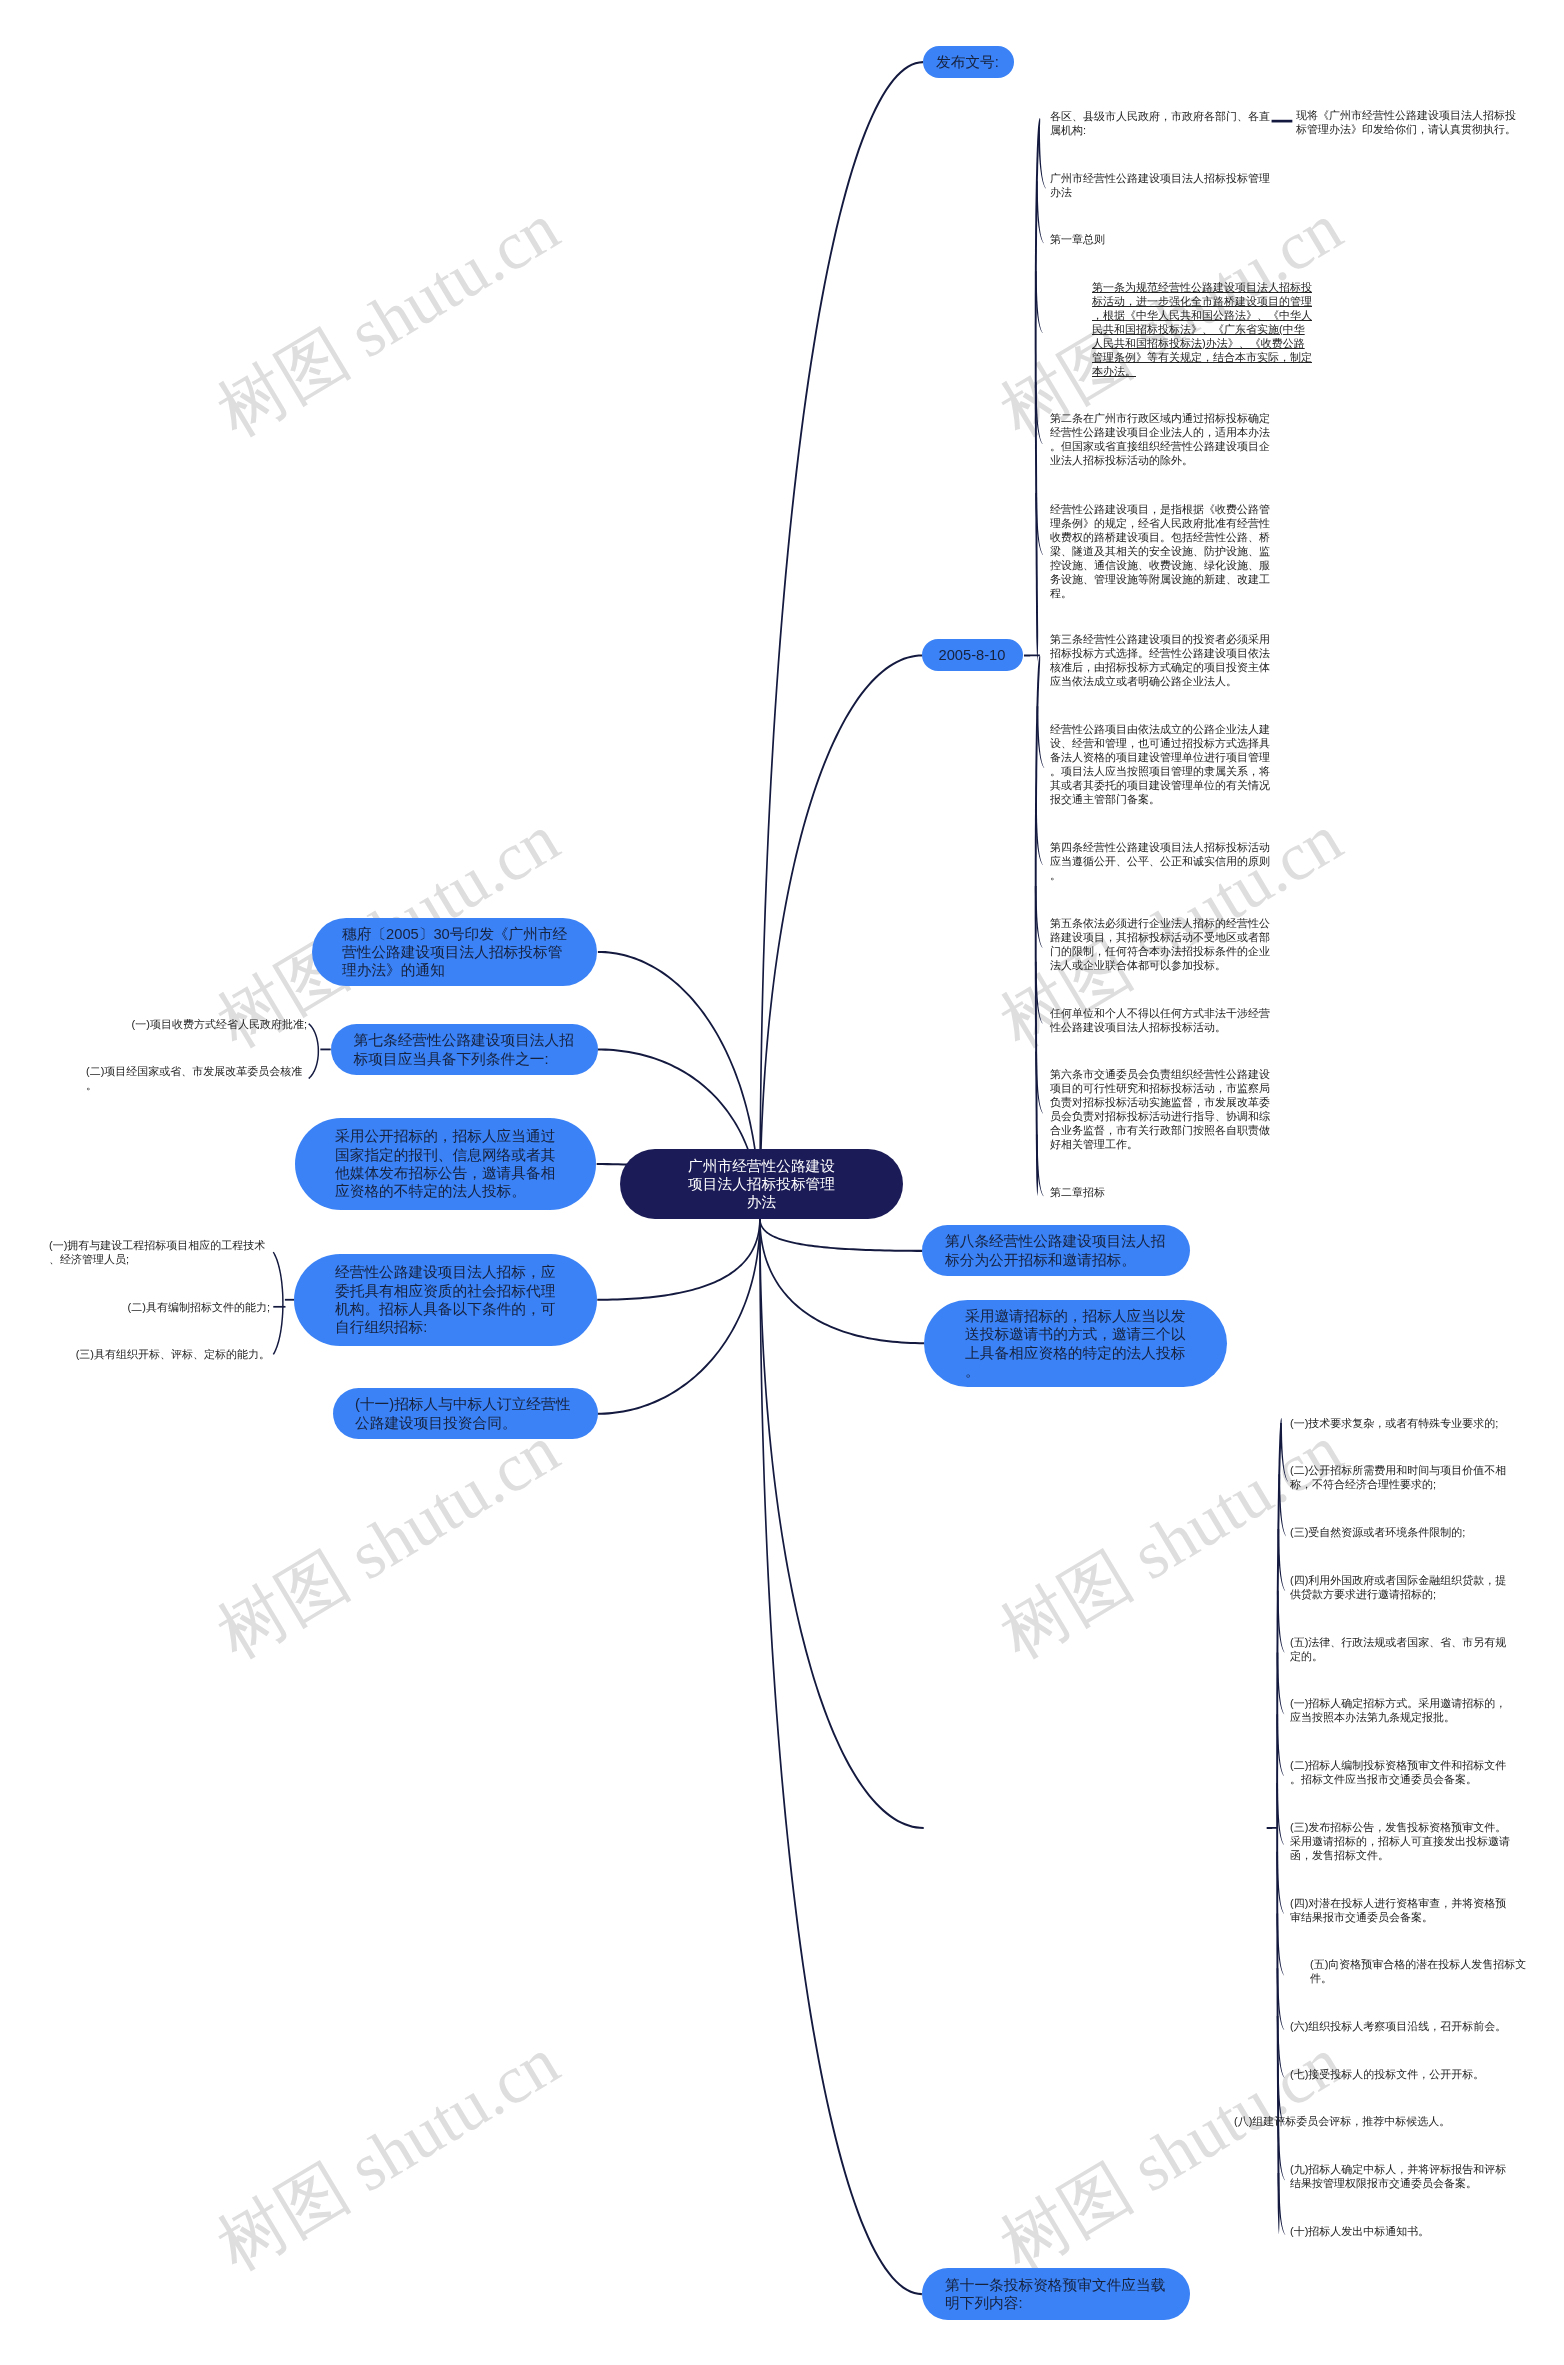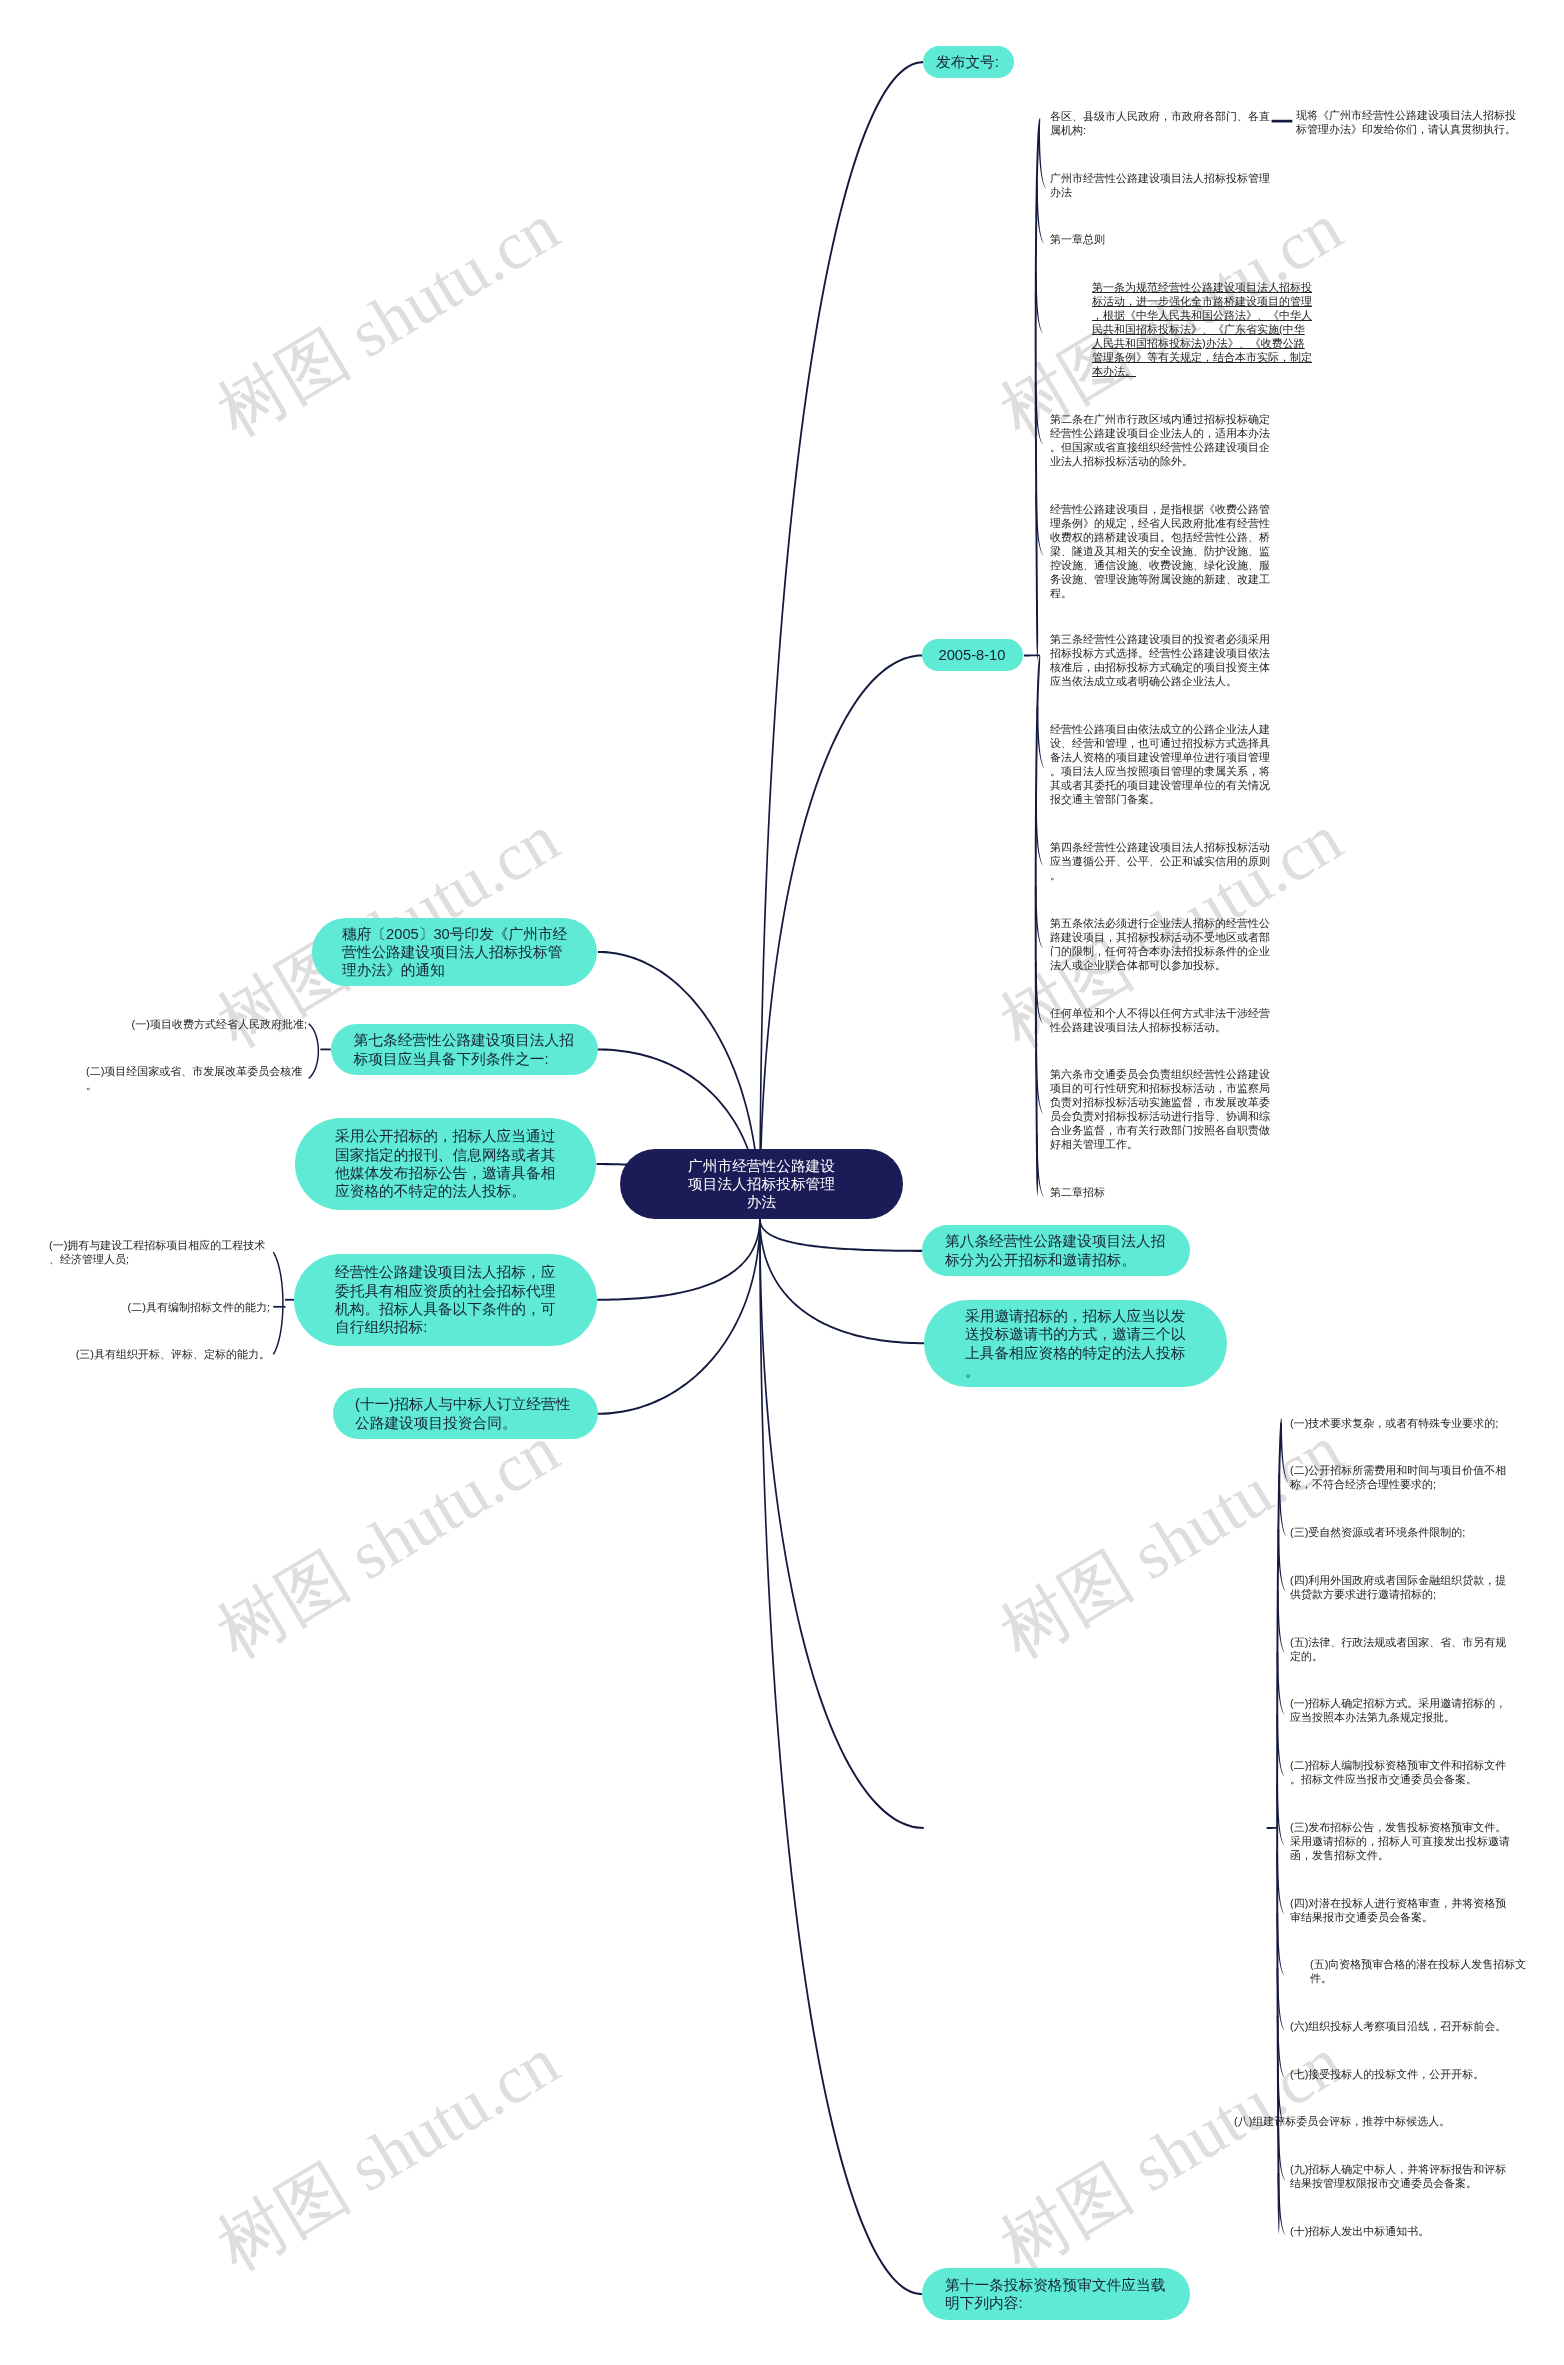--- a/index.html
+++ b/index.html
@@ -3,21 +3,21 @@
 <meta charset="utf-8">
 <title>mindmap</title>
 <style>
 html,body{margin:0;padding:0;background:#fff;}
 #canvas{position:relative;width:1565px;height:2366px;background:#fff;overflow:hidden;
   font-family:"Liberation Sans",sans-serif;}
 #edges{position:absolute;left:0;top:0;}
 .wmlayer{position:absolute;left:0;top:0;width:1565px;height:2366px;overflow:hidden;}
 .wm{position:absolute;color:#dedede;font-family:"Liberation Serif",serif;font-size:68px;
    white-space:nowrap;transform:rotate(-31deg);transform-origin:0 0;line-height:1;}
-.node{position:absolute;box-sizing:border-box;background:#5eead4;border-radius:6112px;
+.node{position:absolute;box-sizing:border-box;background:#3b82f6;border-radius:6112px;
    color:#16213c;display:flex;align-items:center;font-size:14.7px;line-height:18.3px;}
 .node .nt{display:block;line-break:anywhere;word-break:break-all;overflow-wrap:anywhere;}
 .root{background:#1b1b57;color:#fff;}
 .leaf{position:absolute;color:#222222;font-size:11px;line-height:14px;
    line-break:anywhere;word-break:break-all;overflow-wrap:anywhere;}
 .leaf.r{text-align:left;width:max-content;}
 </style>
 </head>
 <body>
 
@@ -116,21 +116,21 @@
 <div class="node " style="left:924px;top:1300px;width:303px;height:87px;">
       <span class="nt" style="width:221px;margin-left:41px">采用邀请招标的，招标人应当以发送投标邀请书的方式，邀请三个以上具备相应资格的特定的法人投标。</span>
     </div>
 <div class="node " style="left:922px;top:2268px;width:268px;height:52px;">
       <span class="nt" style="width:221px;margin-left:23px">第十一条投标资格预审文件应当载明下列内容:</span>
     </div>
 <div class="leaf" style="left:1050px;top:109px;width:221px;">各区、县级市人民政府，市政府各部门、各直属机构:</div>
 <div class="leaf" style="left:1050px;top:171px;width:221px;">广州市经营性公路建设项目法人招标投标管理办法</div>
 <div class="leaf" style="left:1050px;top:232px;width:221px;">第一章总则</div>
 <div class="leaf" style="left:1092px;top:280px;width:221px;text-decoration:underline;">第一条为规范经营性公路建设项目法人招标投标活动，进一步强化全市路桥建设项目的管理，根据《中华人民共和国公路法》、《中华人民共和国招标投标法》、《广东省实施(中华人民共和国招标投标法)办法》、《收费公路管理条例》等有关规定，结合本市实际，制定本办法。</div>
-<div class="leaf" style="left:1050px;top:412px;width:221px;">第二条在广州市行政区域内通过招标投标确定经营性公路建设项目企业法人的，适用本办法。但国家或省直接组织经营性公路建设项目企业法人招标投标活动的除外。</div>
+<div class="leaf" style="left:1050px;top:412px;width:221px;font-family:Liberation Mono, monospace;">第二条在广州市行政区域内通过招标投标确定经营性公路建设项目企业法人的，适用本办法。但国家或省直接组织经营性公路建设项目企业法人招标投标活动的除外。</div>
 <div class="leaf" style="left:1050px;top:502px;width:221px;">经营性公路建设项目，是指根据《收费公路管理条例》的规定，经省人民政府批准有经营性收费权的路桥建设项目。包括经营性公路、桥梁、隧道及其相关的安全设施、防护设施、监控设施、通信设施、收费设施、绿化设施、服务设施、管理设施等附属设施的新建、改建工程。</div>
 <div class="leaf" style="left:1296px;top:108px;width:221px;">现将《广州市经营性公路建设项目法人招标投标管理办法》印发给你们，请认真贯彻执行。</div>
 <div class="leaf" style="left:1050px;top:632px;width:221px;">第三条经营性公路建设项目的投资者必须采用招标投标方式选择。经营性公路建设项目依法核准后，由招标投标方式确定的项目投资主体应当依法成立或者明确公路企业法人。</div>
 <div class="leaf" style="left:1050px;top:722px;width:221px;">经营性公路项目由依法成立的公路企业法人建设、经营和管理，也可通过招投标方式选择具备法人资格的项目建设管理单位进行项目管理。项目法人应当按照项目管理的隶属关系，将其或者其委托的项目建设管理单位的有关情况报交通主管部门备案。</div>
 <div class="leaf" style="left:1050px;top:840px;width:221px;">第四条经营性公路建设项目法人招标投标活动应当遵循公开、公平、公正和诚实信用的原则。</div>
 <div class="leaf" style="left:1050px;top:916px;width:221px;">第五条依法必须进行企业法人招标的经营性公路建设项目，其招标投标活动不受地区或者部门的限制，任何符合本办法招投标条件的企业法人或企业联合体都可以参加投标。</div>
 <div class="leaf" style="left:1050px;top:1006px;width:221px;">任何单位和个人不得以任何方式非法干涉经营性公路建设项目法人招标投标活动。</div>
 <div class="leaf" style="left:1050px;top:1067px;width:221px;">第六条市交通委员会负责组织经营性公路建设项目的可行性研究和招标投标活动，市监察局负责对招标投标活动实施监督，市发展改革委员会负责对招标投标活动进行指导、协调和综合业务监督，市有关行政部门按照各自职责做好相关管理工作。</div>
 <div class="leaf" style="left:1050px;top:1185px;width:221px;">第二章招标</div>
 <div class="leaf" style="left:1290px;top:1416px;width:221px;">(一)技术要求复杂，或者有特殊专业要求的;</div>

